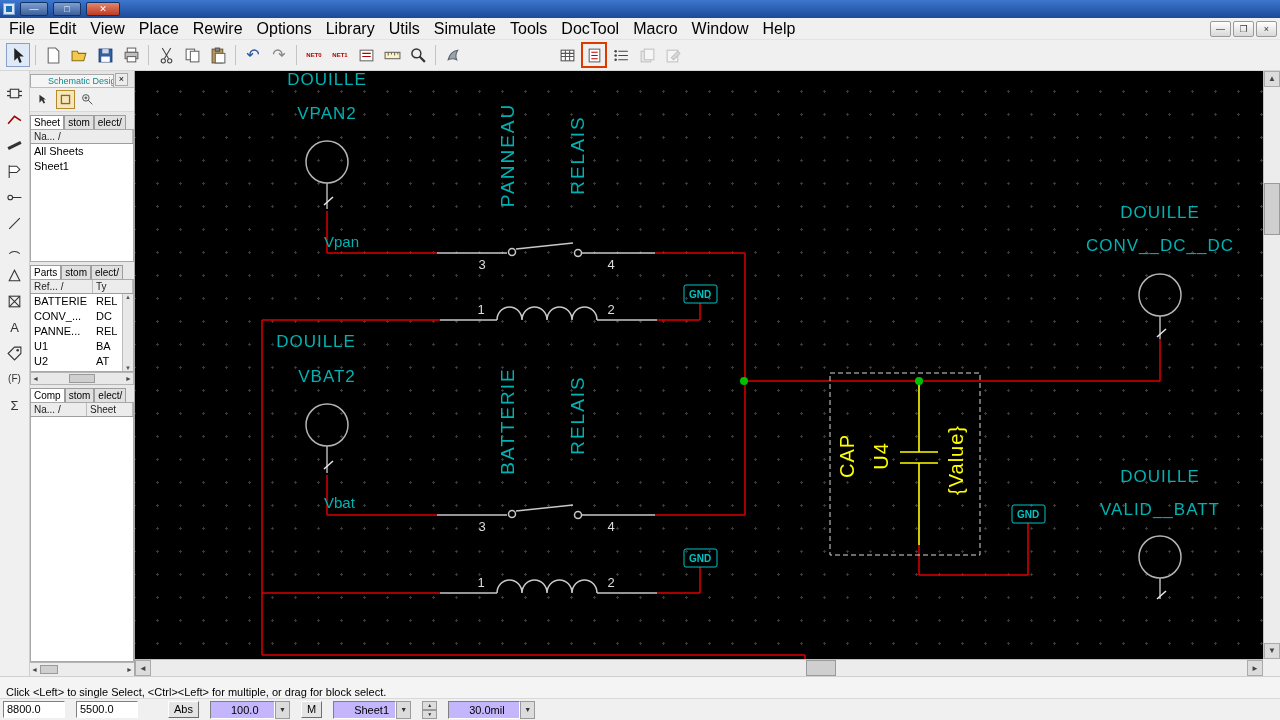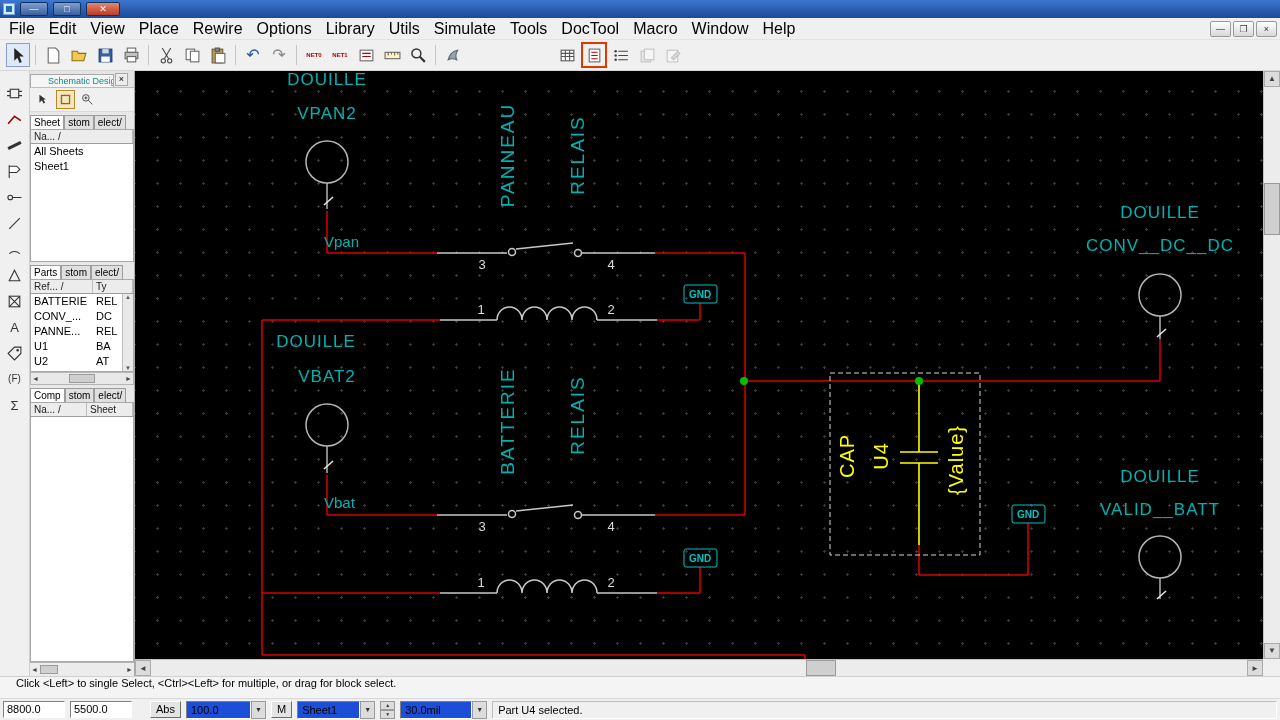--- a/index.html
+++ b/index.html
@@ -85,29 +85,29 @@
   .vthumb{height:52px;margin-top:96px;background:#cfcfcf;border:1px solid #9a9a9a}
   .vfill{flex:1}
   .hscroll{position:absolute;left:135px;top:659px;width:1128px;height:17px;background:#ececec;border-top:1px solid #c2c2c2;
     display:flex;align-items:stretch}
   .hs-btn{width:16px;background:#dcdcdc;border:1px solid #aaa;font-size:8px;color:#444;text-align:center;line-height:15px}
   .hthumb2{width:30px;background:#cfcfcf;border:1px solid #9a9a9a;margin-left:655px}
   .hfill{flex:1}
 
   
   .status-msg{position:absolute;left:0;top:676px;width:1280px;height:22px;background:#f4f4f4;border-top:1px solid #cfcfcf;
-    display:flex;align-items:flex-start;padding-left:16px;font-size:11px}
+    display:flex;align-items:flex-end;padding-left:6px;font-size:11px}
   .status-ctrl{position:absolute;left:0;top:698px;width:1280px;height:22px;background:#f0f0f0;border-top:1px solid #d8d8d8;
-    display:flex;align-items:center;gap:5px;padding:0 3px;font-size:11px}
+    display:flex;align-items:center;gap:11px;padding:0 3px;font-size:11px}
   .sunken{background:#fff;border:1px solid;border-color:#7f7f7f #fff #fff #7f7f7f;height:17px;line-height:15px;padding:0 3px}
   .coord{width:62px}
   .btn3d{border:1px solid;border-color:#fff #6d6d6d #6d6d6d #fff;background:#e4e4e4;height:17px;line-height:15px;
     padding:0 5px;text-align:center}
   .combo{display:flex;align-items:stretch;height:18px}
-  .combo .val{background:#1d4ed8;border:1px solid;border-color:#7f7f7f #fff #fff #7f7f7f;line-height:16px;padding:0 4px;flex:1;overflow:hidden}
+  .combo .val{background:#c4b5fd;border:1px solid;border-color:#7f7f7f #fff #fff #7f7f7f;line-height:16px;padding:0 20px;flex:1;overflow:hidden}
   .combo .drop{width:15px;background:#dcdcdc;border:1px solid #9a9a9a;font-size:7px;text-align:center;line-height:16px;color:#333}
   .spinner{width:15px;height:18px;display:flex;flex-direction:column}
   .spinner div{flex:1;background:#dcdcdc;border:1px solid #9a9a9a;font-size:5px;line-height:7px;text-align:center;color:#333}
   .statinfo{flex:1;border:1px solid;border-color:#bdbdbd #fff #fff #bdbdbd;height:18px;line-height:16px;padding:0 5px}
 
   
   text{font-family:"Liberation Sans",sans-serif}
   .tl{fill:#00b2b2;font-size:17px;letter-spacing:1px}
   .tlv{fill:#00b2b2;font-size:19px;letter-spacing:2px}
   .net{fill:#00b2b2;font-size:15px}
@@ -599,14 +599,13 @@
     <span class="drop">▼</span>
   </span>
   <span class="spinner">
       <div>▲</div>
       <div>▼</div>
     </span>
   <span class="combo" style="width:87px">
     <span class="val">30.0mil</span>
     <span class="drop">▼</span>
   </span>
-  <span class="statinfo">Part U4 selected.</span>
 </div>
 
 </body></html>

